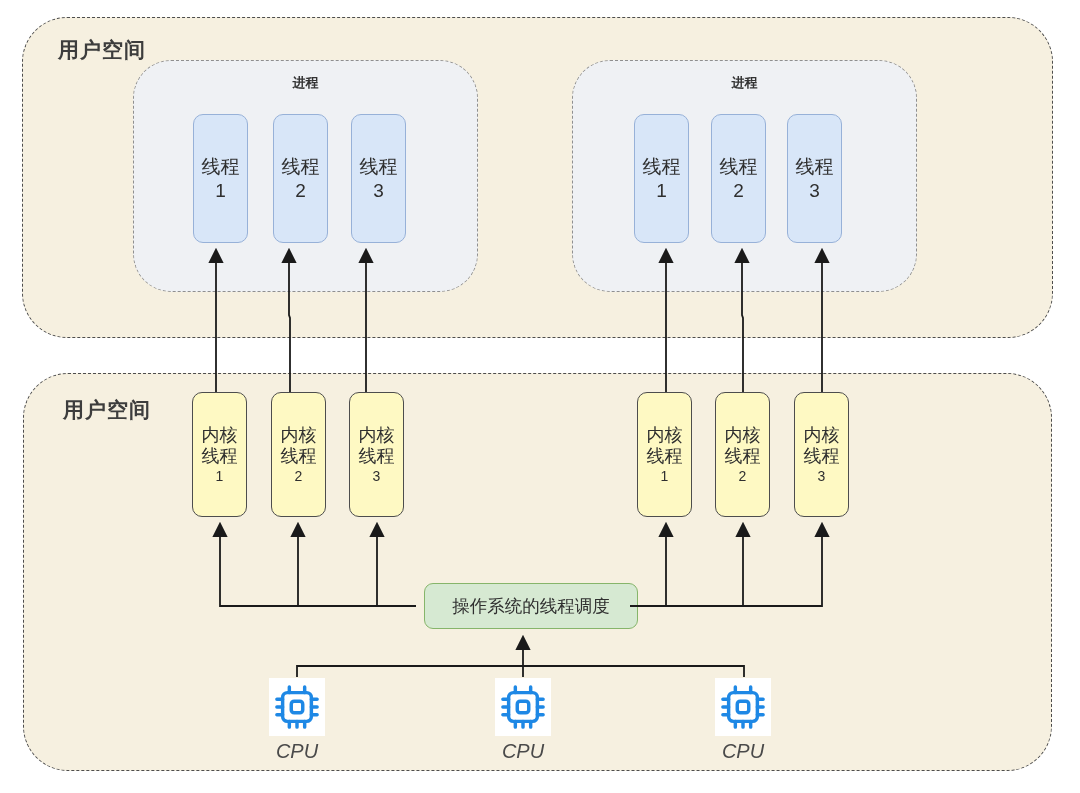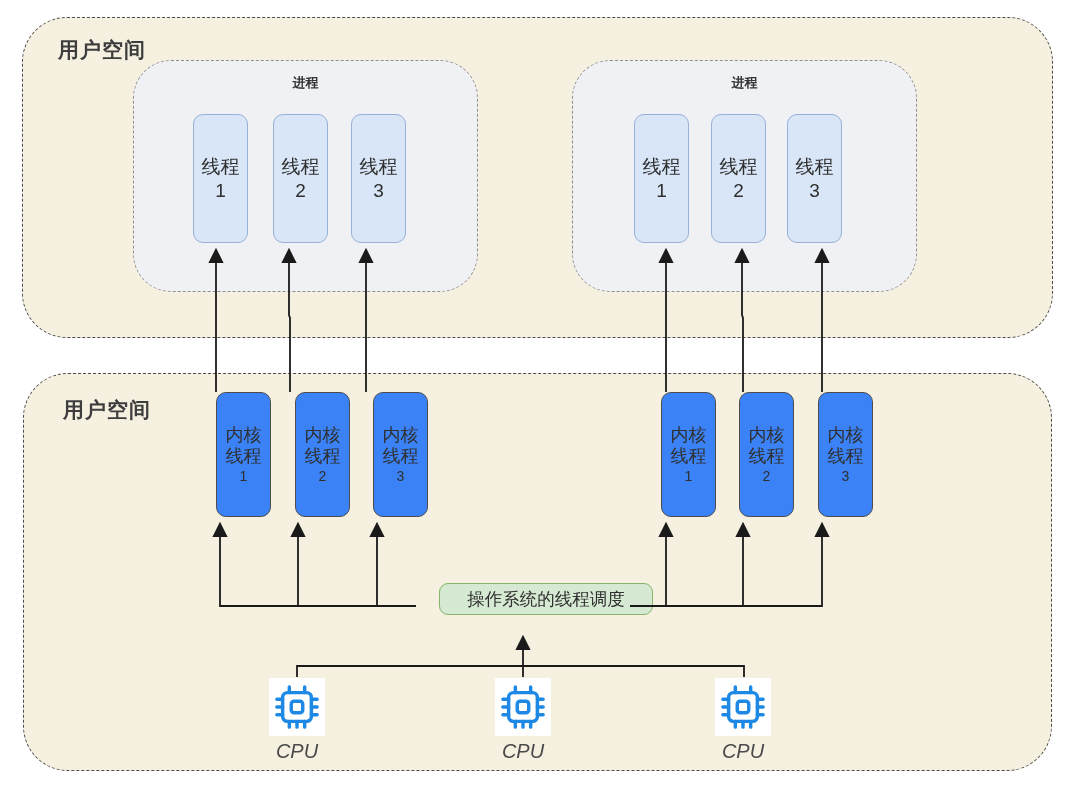--- a/index.html
+++ b/index.html
@@ -19,23 +19,23 @@
   }
   .process-title{
     width:100%;text-align:center;font-size:13px;font-weight:bold;color:#333;
   }
   .thread-box{
     background:#d8e6f8;border:1.5px solid #97b1d8;border-radius:10px;
     display:flex;flex-direction:column;align-items:center;justify-content:center;
     font-size:19px;color:#2f2f2f;line-height:1.25;text-align:center;
   }
   .kthread-box{
-    background:#3b82f6;border:1.5px solid #4d4d4d;border-radius:10px;
+    background:#fef9c3;border:1.5px solid #4d4d4d;border-radius:10px;
     display:flex;flex-direction:column;align-items:center;justify-content:center;
-    font-size:18px;color:#2f2f2f;line-height:1.18;text-align:center;margin-left:24px;
+    font-size:18px;color:#2f2f2f;line-height:1.18;text-align:center;
   }
   .kthread-box .knum{font-size:14px;margin-top:1px;}
   .sched-box{
     background:#d6e9d2;border:1.6px solid #86b56a;border-radius:9px;
     display:flex;align-items:center;justify-content:center;
     font-size:17.5px;color:#2f2f2f;
   }
   .cpu-tile{
     background:#ffffff;display:flex;align-items:center;justify-content:center;
   }
@@ -112,21 +112,21 @@
     <span>内核</span>
     <span>线程</span>
     <span class="knum">2</span>
   </div>
   <div class="abs kthread-box" style="left:794px;top:392px;width:55px;height:125px;">
     <span>内核</span>
     <span>线程</span>
     <span class="knum">3</span>
   </div>
 
-  <div class="abs sched-box" style="left:439px;top:583px;width:214px;height:32px;">
+  <div class="abs sched-box" style="left:424px;top:583px;width:214px;height:46px;">
     <span>操作系统的线程调度</span>
   </div>
 
   <div class="abs cpu-tile" style="left:269px;top:678px;width:56px;height:58px;">
     <svg width="46" height="46" viewBox="0 0 48 48" fill="none" stroke="#1e88e5" stroke-width="3.6" stroke-linecap="round">
       <rect x="9" y="9" width="30" height="30" rx="5"></rect>
       <rect x="18" y="18" width="12" height="12" rx="3"></rect>
       <path d="M16,3 V9 M32,3 V9 M16,39 V45 M32,39 V45 M24,39 V45 M3,16 H9 M3,24 H9 M3,32 H9 M39,16 H45 M39,24 H45 M39,32 H45"></path>
     </svg>
   </div>

